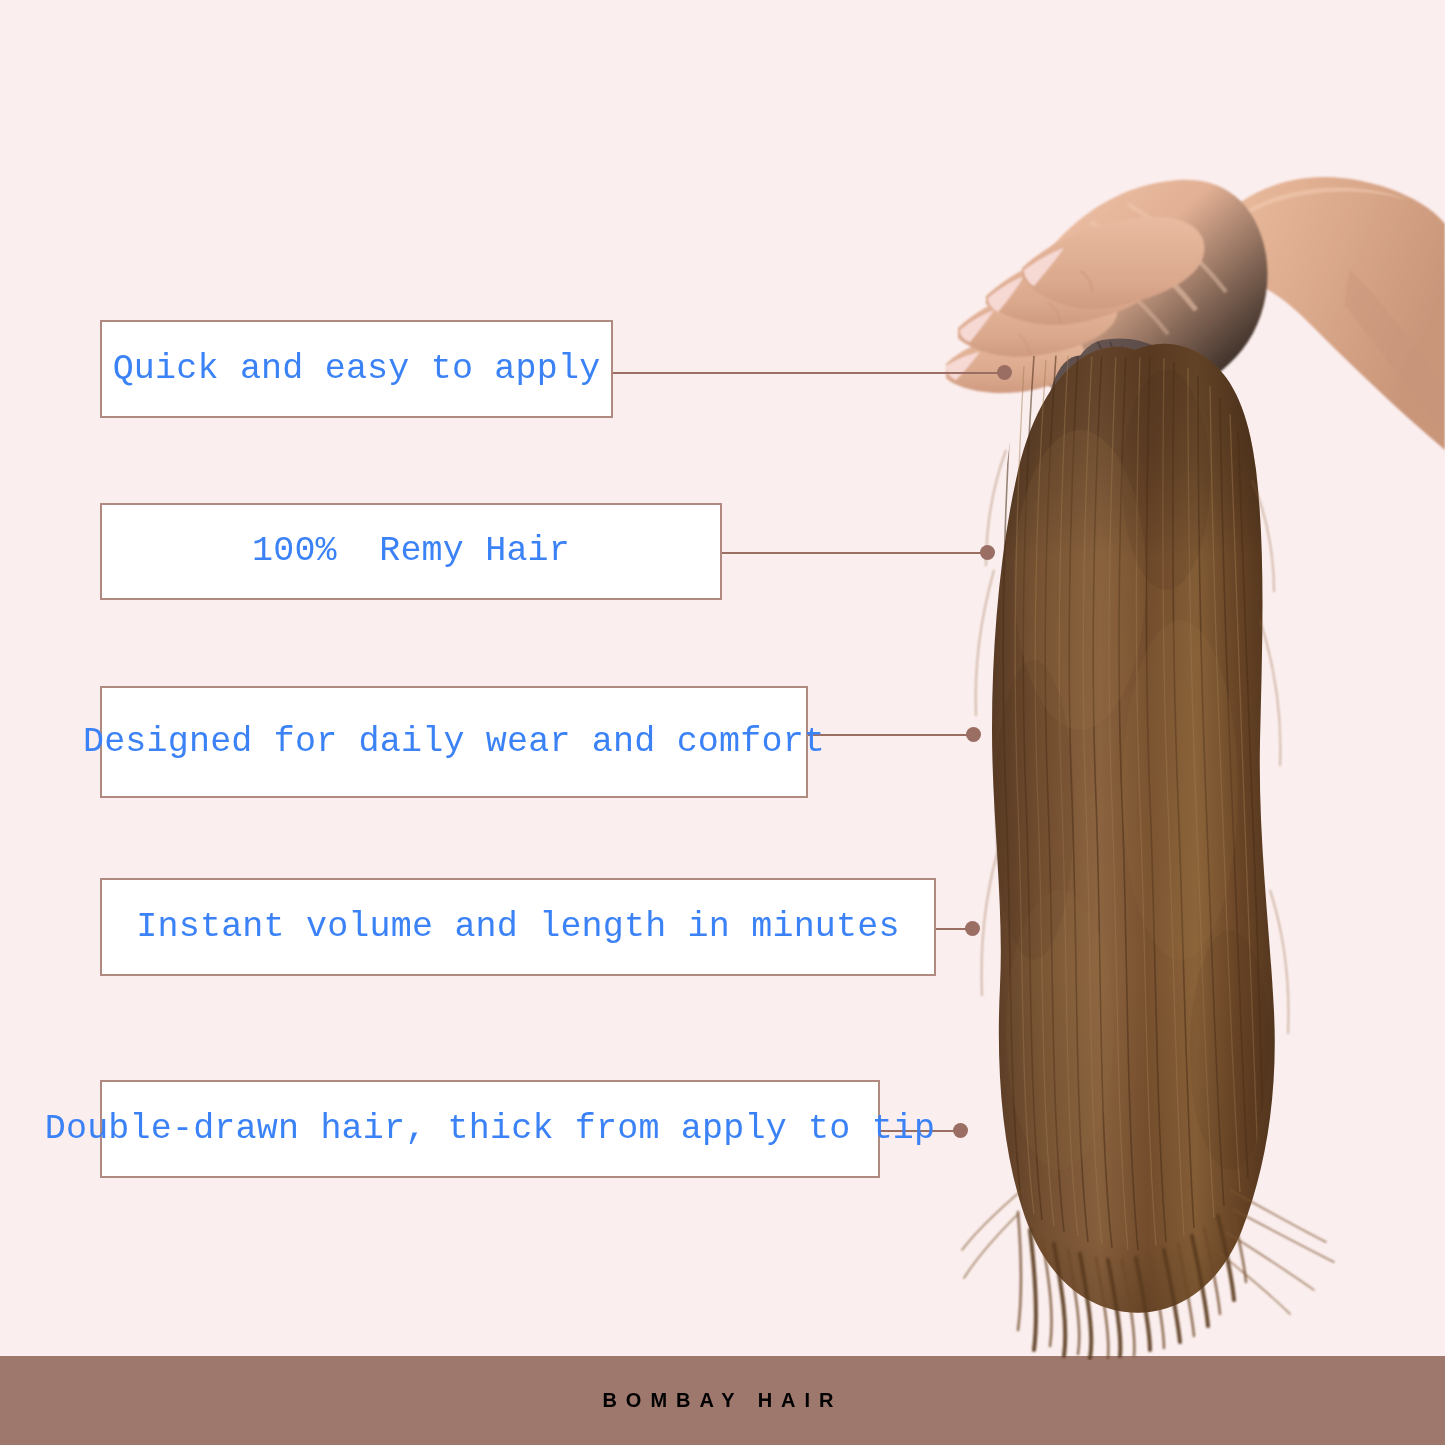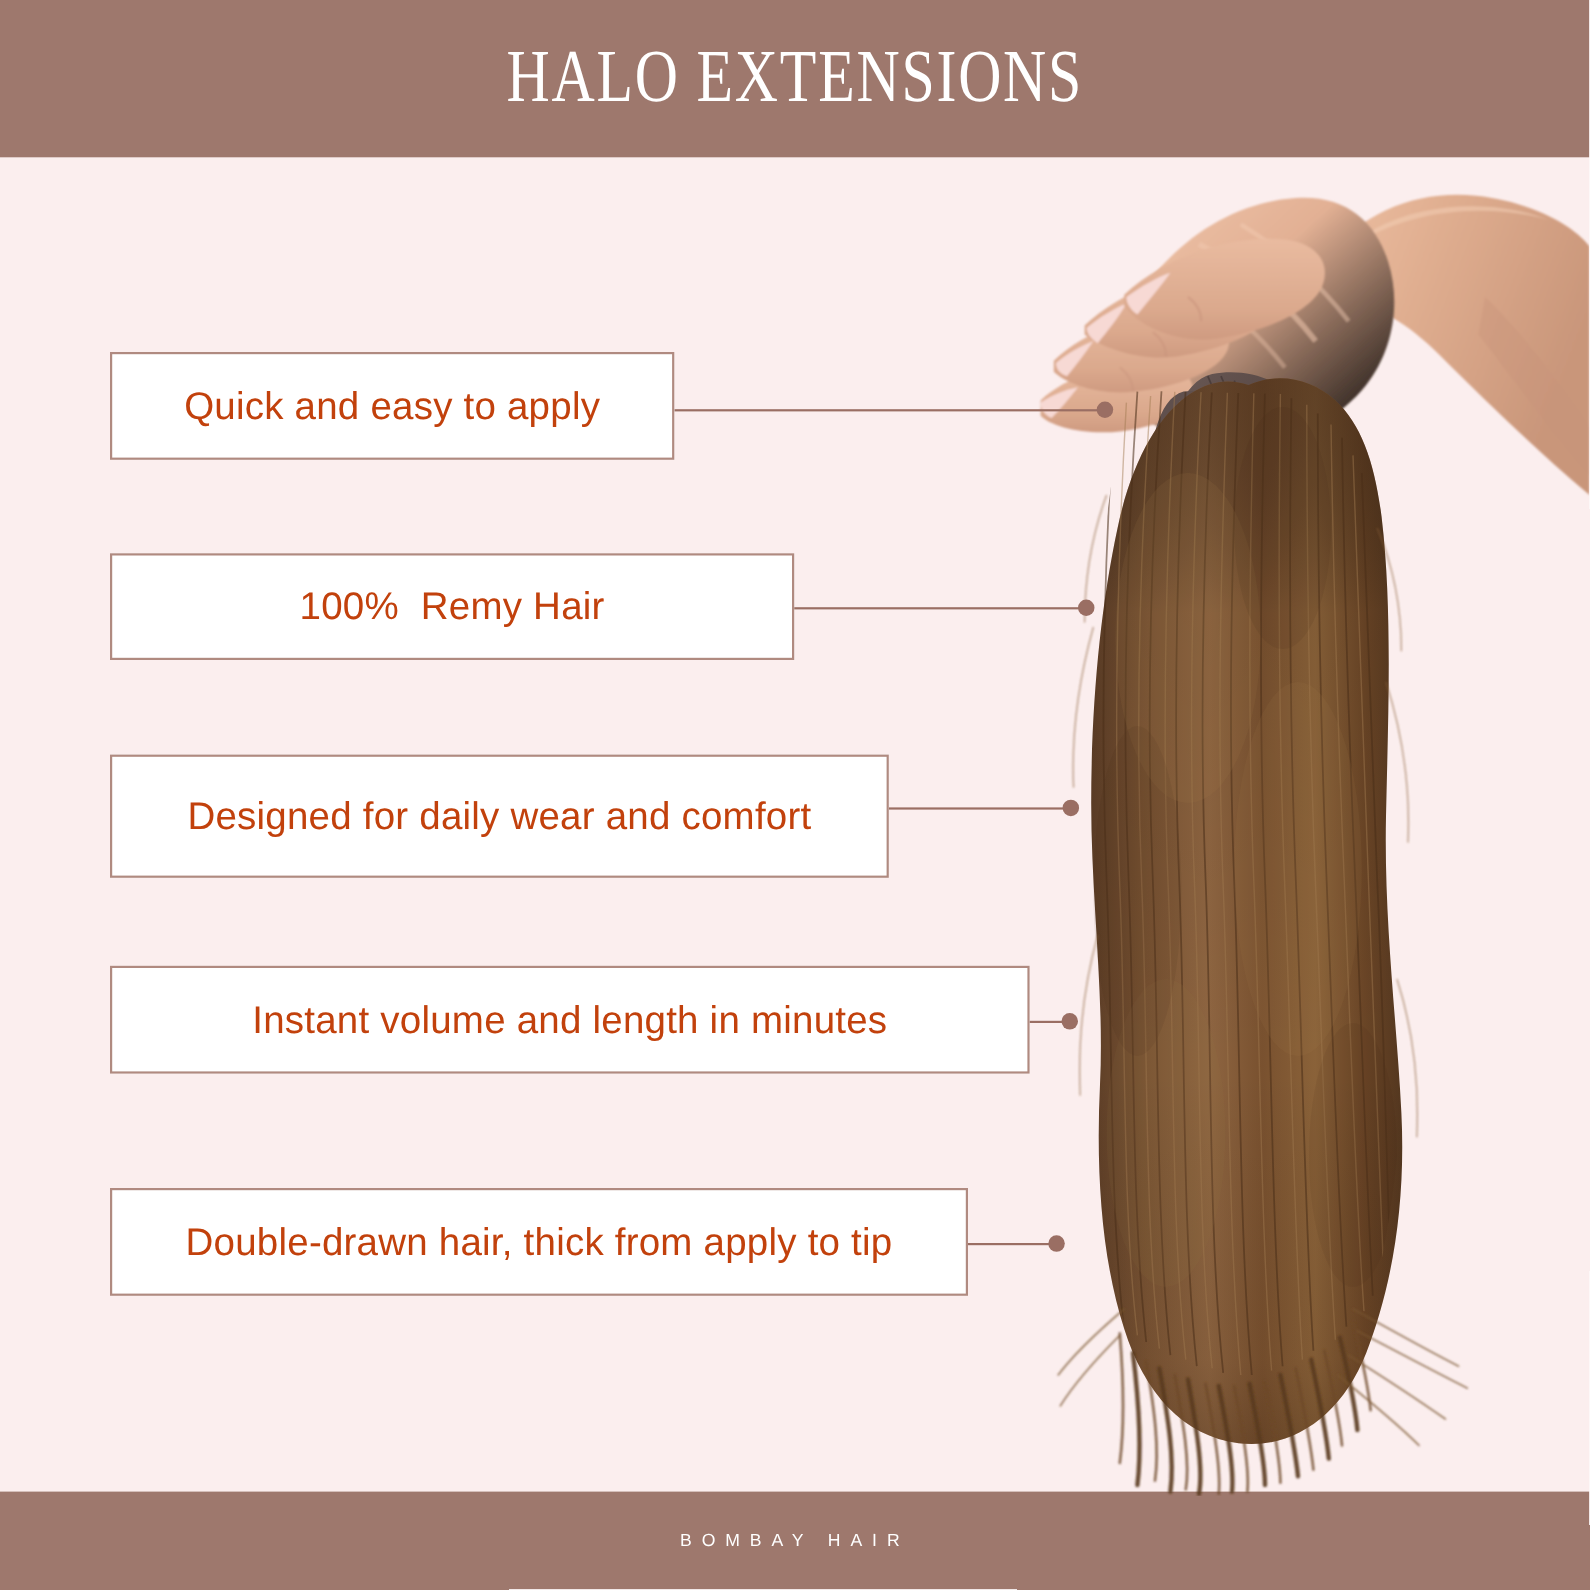--- a/index.html
+++ b/index.html
@@ -45,46 +45,47 @@
     position: absolute;
     left: 0; top: 1356px;
     width: 1445px;
     height: 89px;
     background: #9e786d;
     display: flex;
     align-items: center;
     justify-content: center;
   }
   #footer-brand {
-    color: #ffffff;
+    color: #000000;
     font-family: "Liberation Sans", sans-serif;
-    font-size: 16px;
+    font-size: 20px;
     letter-spacing: 9px;
-    font-weight: 400;
+    font-weight: 700;
     white-space: nowrap;
   }
 
   
   .callout {
     position: absolute;
     background: #ffffff;
     border: 2px solid #b08a80;
     box-sizing: border-box;
     display: flex;
     align-items: center;
     justify-content: center;
     z-index: 6;
   }
   .callout-label {
-    color: #c2410c;
+    color: #3b82f6;
     font-size: 35px;
     font-weight: 300;
     letter-spacing: 0.2px;
     white-space: pre;
     line-height: 1;
+    font-family: Liberation Mono, monospace;
   }
 
   
   .connector-line {
     position: absolute;
     height: 2px;
     background: #9a6e63;
     z-index: 5;
   }
   .connector-dot {
@@ -355,23 +356,20 @@
           <path d="M330,470 C346,520 352,572 350,616"></path>
           <path d="M68,700 C54,750 50,800 52,846"></path>
           <path d="M340,740 C356,790 360,840 358,884"></path>
           <path d="M76,300 C62,338 56,378 56,416"></path>
           <path d="M322,330 C338,368 344,406 344,442"></path>
         </g>
       </g>
     </svg>
   </div>
 
-  <div id="header-bar">
-    <div id="header-title">HALO EXTENSIONS</div>
-  </div>
 
   <div class="connector-line" style="left:613px; top:372px; width:385px;"></div>
   <div class="connector-dot" style="left:997px; top:365px;"></div>
 
   <div class="connector-line" style="left:678px; top:552px; width:303px;"></div>
   <div class="connector-dot" style="left:980px; top:545px;"></div>
 
   <div class="connector-line" style="left:808px; top:734px; width:159px;"></div>
   <div class="connector-dot" style="left:966px; top:727px;"></div>
 

